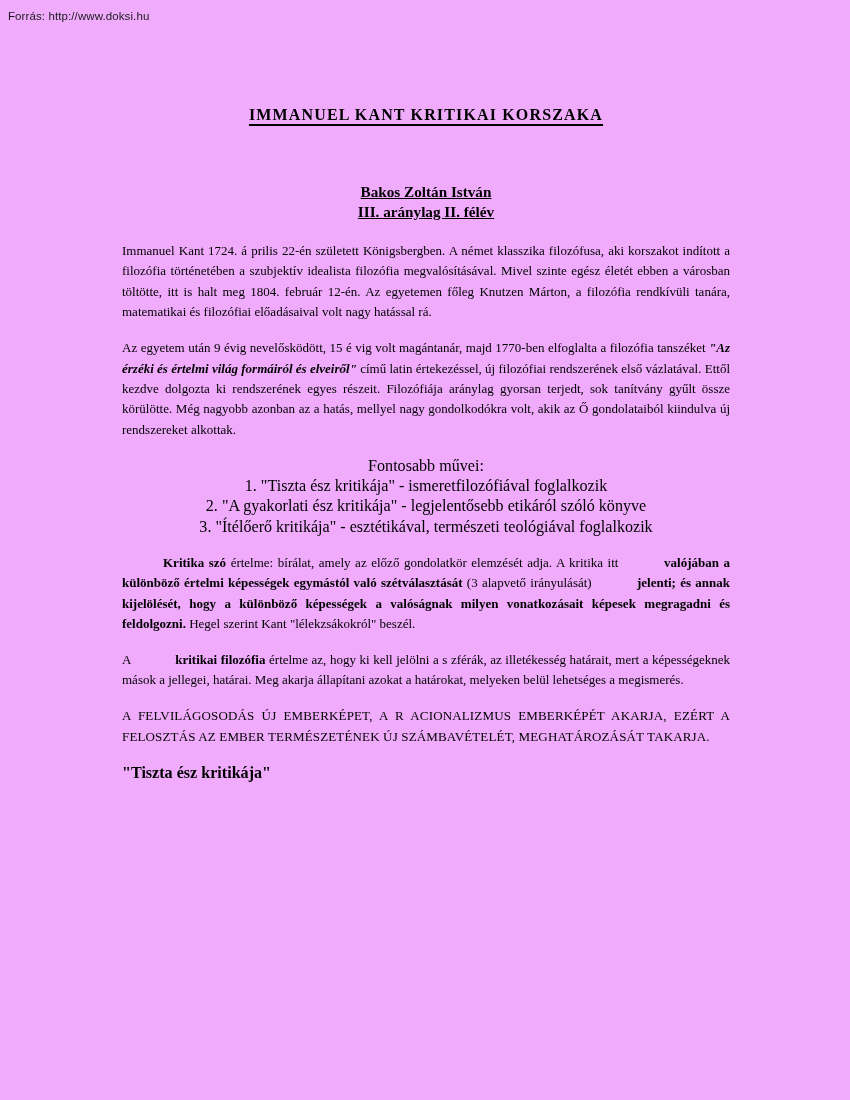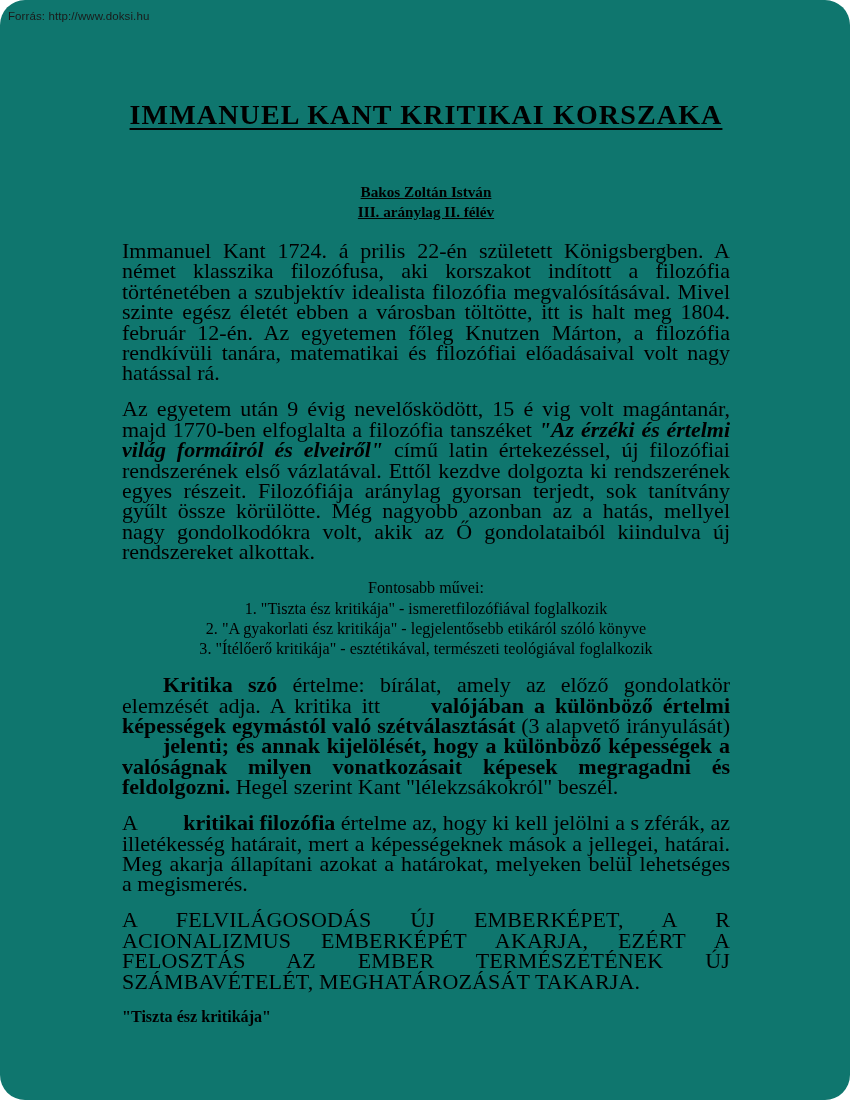--- a/index.html
+++ b/index.html
@@ -14,22 +14,21 @@
     font-family: "Liberation Serif", "DejaVu Serif", serif;
     color: #000000;
     overflow: hidden;
   }
 
   .page {
     position: absolute;
     inset: 0;
     width: 850px;
     height: 1100px;
-    background: #0f766e;
-    border-radius: 25px;
+    background: #f0abfc;
   }
 
   
   .source-header {
     position: absolute;
     top: 9px;
     left: 8px;
     font-family: "Liberation Sans", "DejaVu Sans", sans-serif;
     font-size: 11.5px;
     line-height: 14px;
@@ -47,21 +46,21 @@
   }
 
   .doc-title {
     margin: 0;
     padding: 0;
     position: absolute;
     top: 101px;
     left: 0;
     width: 608px;
     text-align: center;
-    font-size: 28px;
+    font-size: 16px;
     font-weight: bold;
     letter-spacing: 1.15px;
     line-height: 28px;
     text-decoration: underline;
     text-underline-offset: 4px;
     text-decoration-thickness: 2px;
     white-space: nowrap;
   }
 
   .author-block {
@@ -79,21 +78,21 @@
   .body-flow {
     position: absolute;
     top: 241px;
     left: 0;
     width: 608px;
   }
 
   p.para {
     margin: 0 0 15.5px 0;
     padding: 0;
-    font-size: 22px;
+    font-size: 13px;
     line-height: 20.4px;
     text-align: justify;
     text-justify: inter-word;
     hyphens: none;
   }
 
   .block {
     margin: 0 0 15.5px 0;
     font-size: 16.1px;
     line-height: 20.4px;

